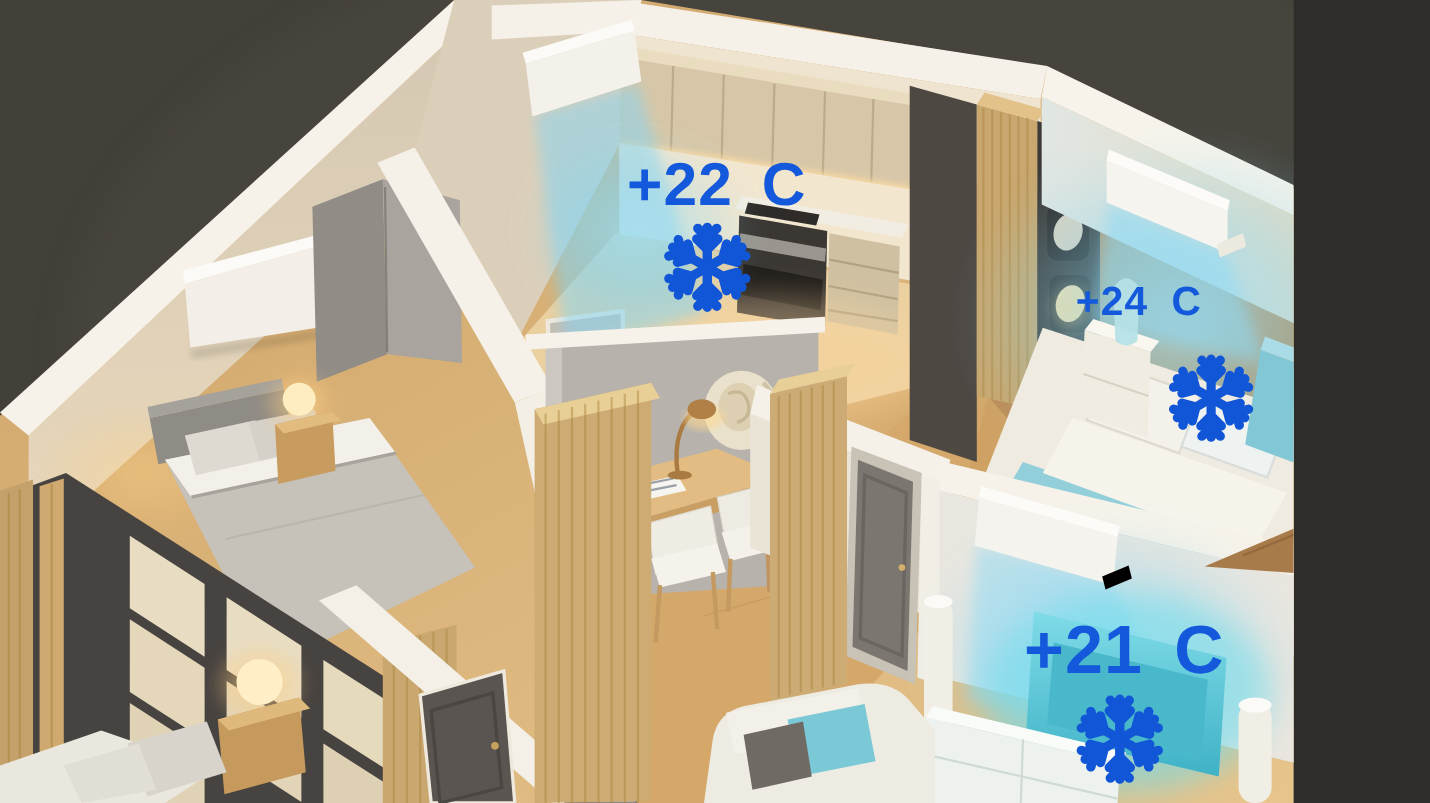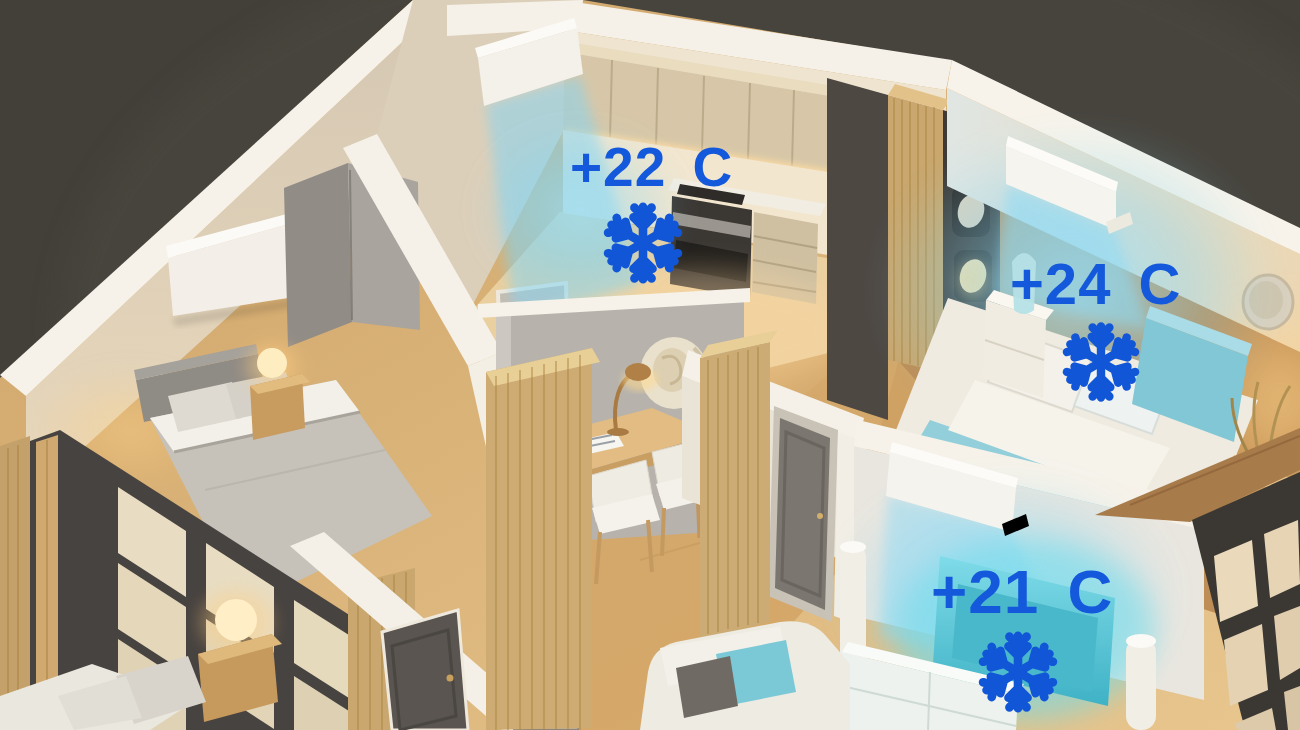--- a/index.html
+++ b/index.html
@@ -1,27 +1,27 @@
 <!DOCTYPE html>
 <html><head>
 <meta charset="utf-8">
 <style>
   html,body { margin:0; padding:0; background:#2e2d29; }
   .stage {
-    position:relative; width:1300px; height:730px;
+    position:relative; width:1176px; height:730px;
     background:#43403a; overflow:hidden;
     font-family:"Liberation Sans", sans-serif;
   }
   svg.scene { position:absolute; left:0; top:0; }
   .temp-label {
     position:absolute; font-weight:bold; color:#1459db;
     letter-spacing:1px; word-spacing:10px; white-space:nowrap; line-height:1;
   }
   #label-kitchen { left:570px; top:140px; font-size:55px; }
-  #label-bedroom { left:1010px; top:255px; font-size:58px; }
+  #label-bedroom { left:978px; top:255px; font-size:37px; }
   #label-living  { left:931px; top:561px; font-size:62px; }
   .flake { position:absolute; }
   #flake-kitchen { left:600px; top:200px; }
   #flake-bedroom { left:1059px; top:320px; }
   #flake-living  { left:975px; top:629px; }
 </style>
 </head>
 <body>
 
 <div class="stage">

